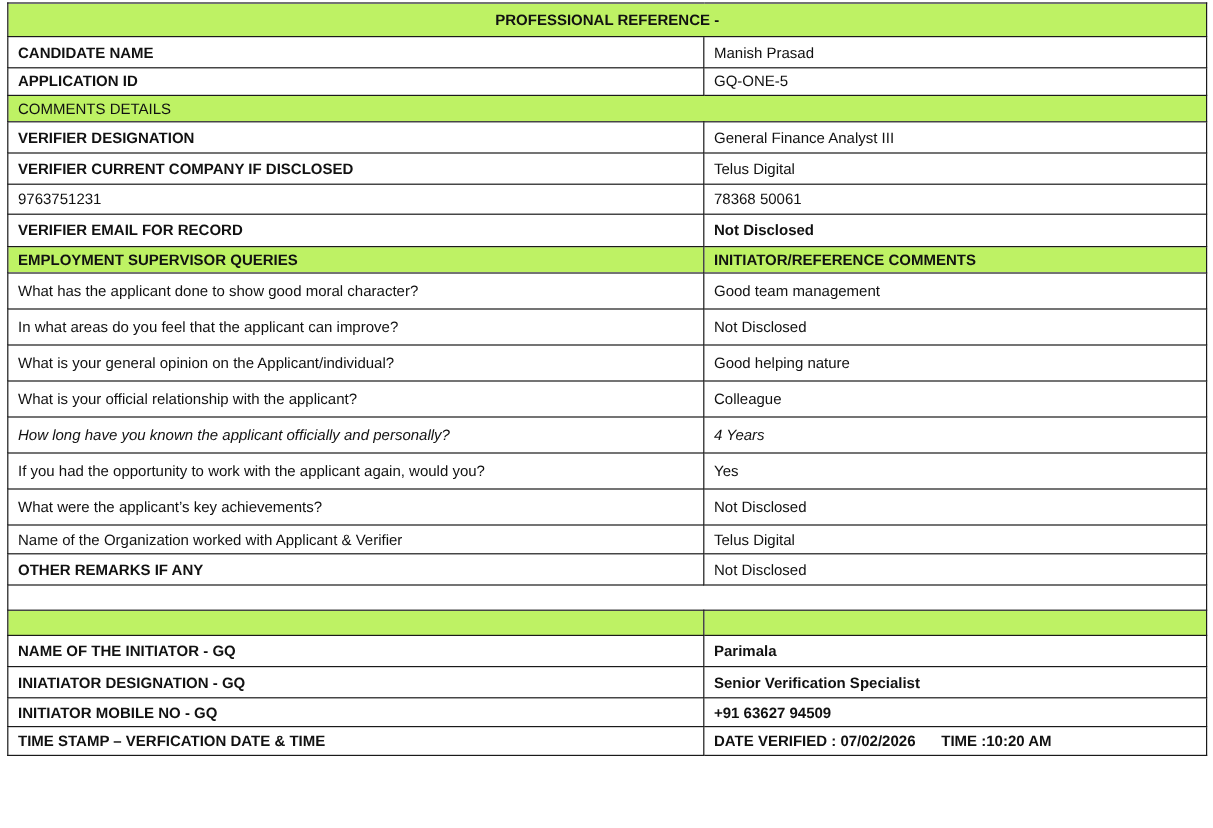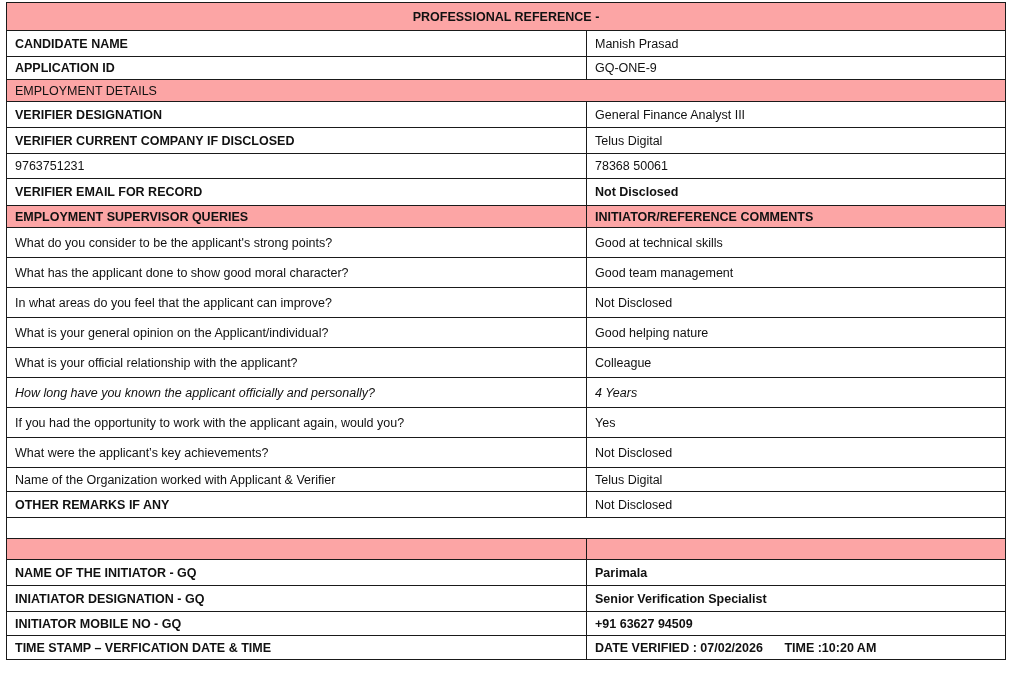--- a/index.html
+++ b/index.html
@@ -26,21 +26,21 @@
   }
   table.sheet td {
     border: 1.3px solid #1a1a1a;
     padding: 0 8px;
     vertical-align: middle;
     white-space: nowrap;
     overflow: hidden;
   }
   col.c1 { width: 580px; }
   col.c2 { width: 419px; }
-  .blue { background: #fca5a5; }
+  .blue { background: #bef264; }
   .b { font-weight: bold; }
   .title-cell { font-weight: bold; text-align: center; }
   .va-bottom { vertical-align: bottom; padding-bottom: 2px; }
   .va-top { vertical-align: top; padding-top: 5px; }
   .time-label { margin-left: 18px; }
 </style>
 </head>
 <body>
 
 <table class="sheet">
@@ -54,25 +54,25 @@
     <td colspan="2" class="blue title-cell">PROFESSIONAL REFERENCE -</td>
   </tr>
 
   <tr style="height:26px;">
     <td class="b">CANDIDATE NAME</td>
     <td>Manish Prasad</td>
   </tr>
 
   <tr style="height:23px;">
     <td class="b">APPLICATION ID</td>
-    <td>GQ-ONE-9</td>
+    <td>GQ-ONE-5</td>
   </tr>
 
   <tr style="height:22px;">
-    <td colspan="2" class="blue">EMPLOYMENT DETAILS</td>
+    <td colspan="2" class="blue">COMMENTS DETAILS</td>
   </tr>
 
 
   <tr style="height:26px;">
     <td class="b">VERIFIER DESIGNATION</td>
     <td>General Finance Analyst III</td>
   </tr>
 
   <tr style="height:26px;">
     <td class="b va-top">VERIFIER CURRENT COMPANY IF DISCLOSED</td>
@@ -87,24 +87,20 @@
   <tr style="height:27px;">
     <td class="b">VERIFIER EMAIL FOR RECORD</td>
     <td class="b">Not Disclosed</td>
   </tr>
 
   <tr style="height:22px;">
     <td class="blue b">EMPLOYMENT SUPERVISOR QUERIES</td>
     <td class="blue b">INITIATOR/REFERENCE COMMENTS</td>
   </tr>
 
-  <tr style="height:30px;">
-    <td>What do you consider to be the applicant's strong points?</td>
-    <td>Good at technical skills</td>
-  </tr>
   <tr style="height:30px;">
     <td>What has the applicant done to show good moral character?</td>
     <td>Good team management</td>
   </tr>
   <tr style="height:30px;margin-left:40px;">
     <td>In what areas do you feel that the applicant can improve?</td>
     <td>Not Disclosed</td>
   </tr>
   <tr style="height:30px;">
     <td>What is your general opinion on the Applicant/individual?</td>

